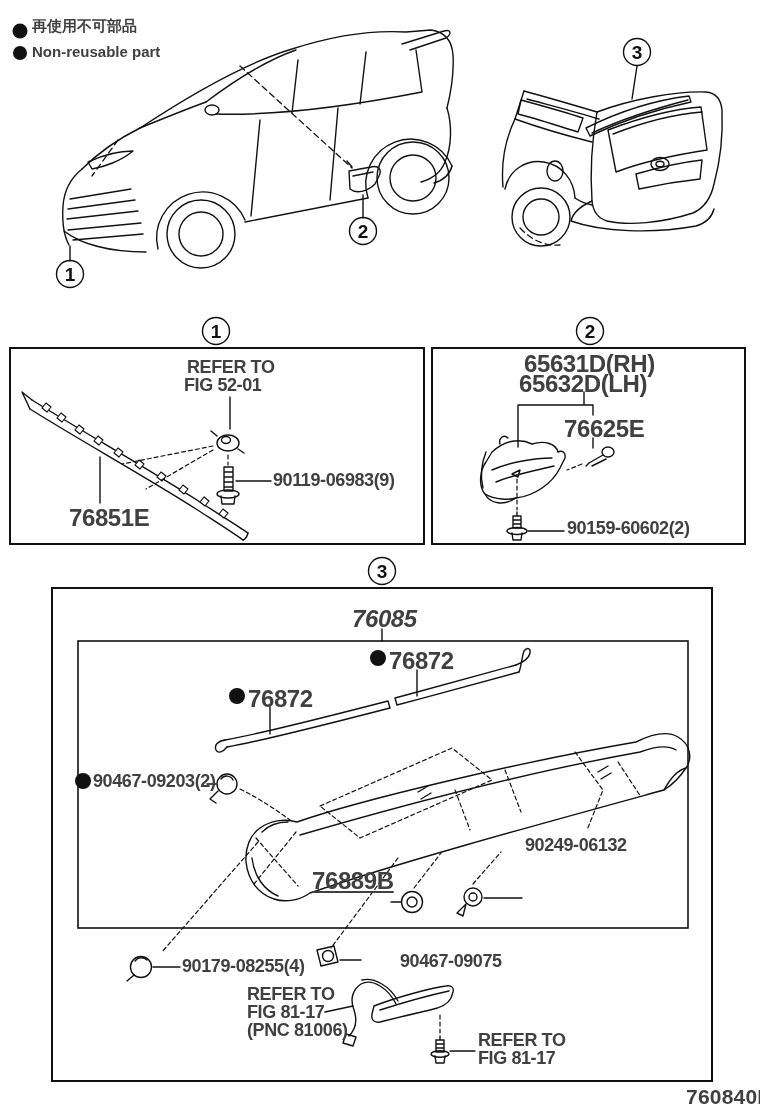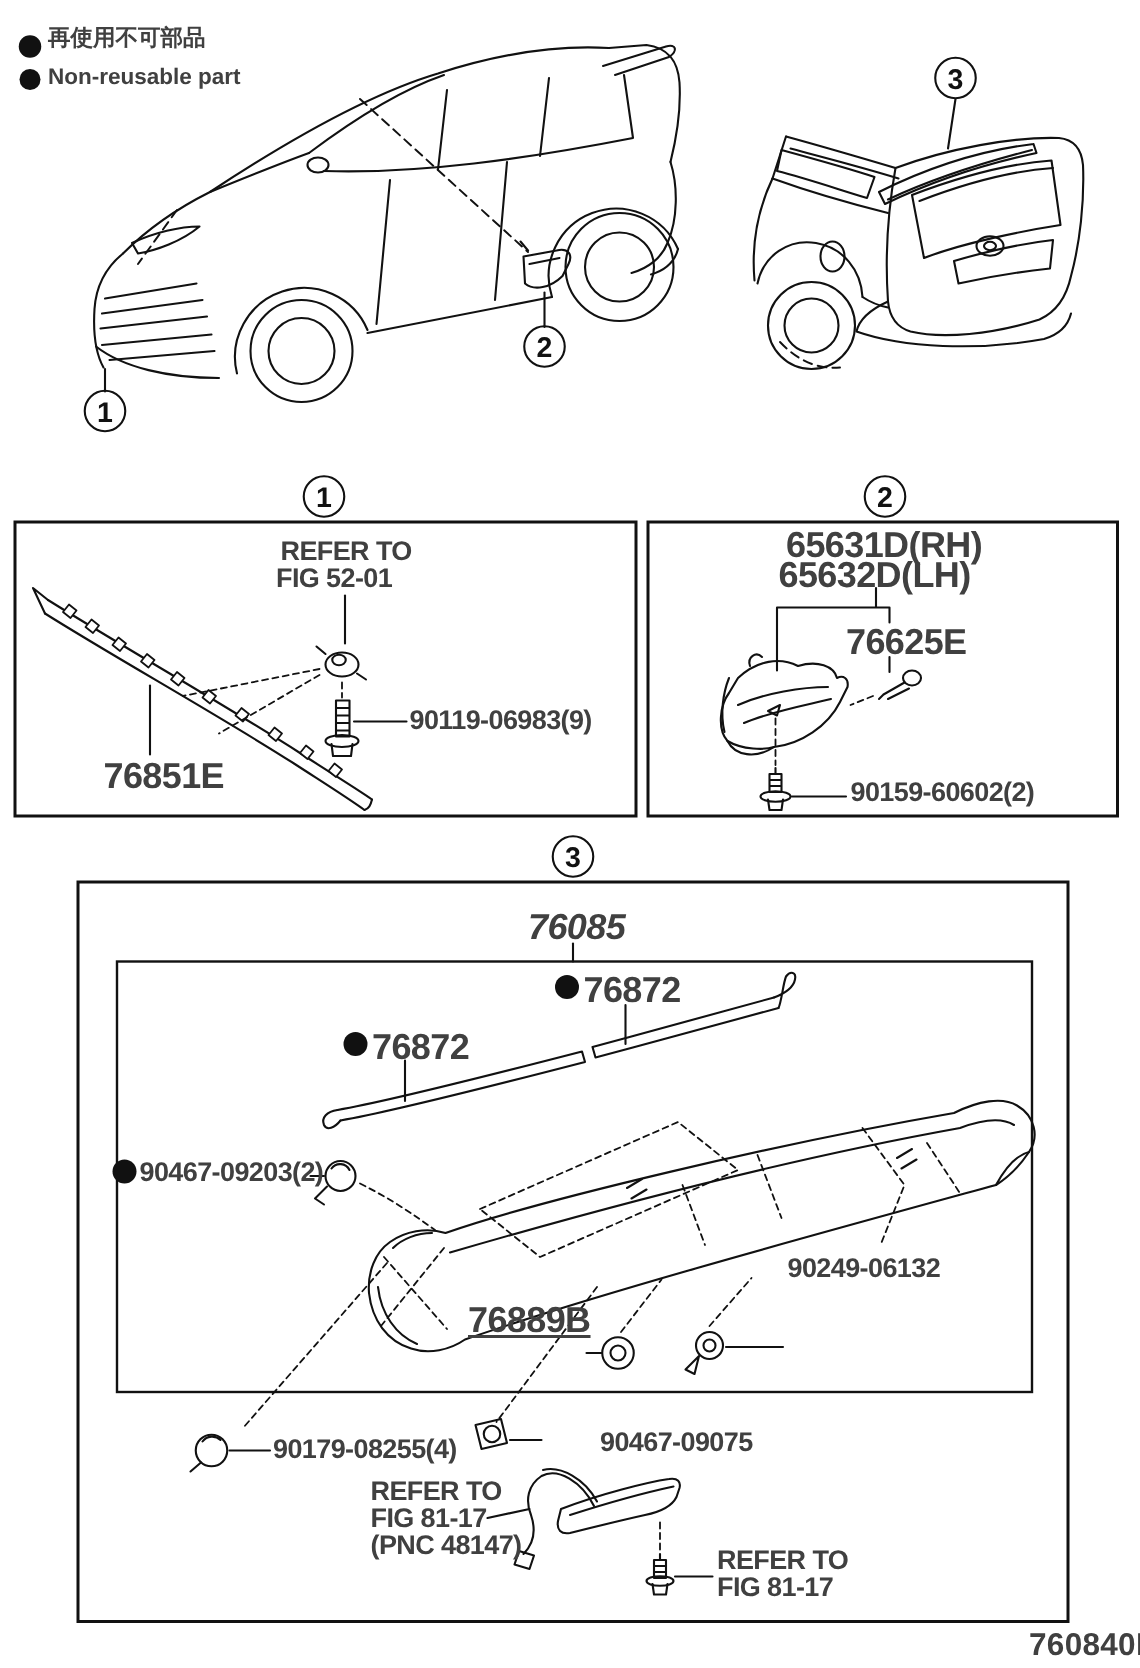--- a/index.html
+++ b/index.html
@@ -279,19 +279,19 @@
 <div class="lbl lbl-lg" style="left:352px;top:606px;font-style:italic;">76085</div>
 <div class="lbl lbl-lg" style="left:389px;top:648px;">76872</div>
 <div class="lbl lbl-lg" style="left:248px;top:686px;">76872</div>
 <div class="lbl" style="left:93px;top:772px;">90467-09203(2)</div>
 <div class="lbl lbl-lg" style="left:312px;top:868px;text-decoration:underline;">76889B</div>
 <div class="lbl" style="left:525px;top:836px;">90249-06132</div>
 <div class="lbl" style="left:182px;top:957px;">90179-08255(4)</div>
 <div class="lbl" style="left:364px;top:952px;margin-left:36px;">90467-09075</div>
 <div class="lbl" style="left:247px;top:985px;">REFER TO</div>
 <div class="lbl" style="left:247px;top:1003px;">FIG 81-17</div>
-<div class="lbl" style="left:247px;top:1021px;">(PNC 48147)</div>
+<div class="lbl" style="left:247px;top:1021px;">(PNC 81006)</div>
 <div class="lbl" style="left:478px;top:1031px;">REFER TO</div>
 <div class="lbl" style="left:478px;top:1049px;">FIG 81-17</div>
 
 <div class="lbl code" style="left:686px;top:1086px;">760840E</div>
 
 </div>
 
 </body></html>

